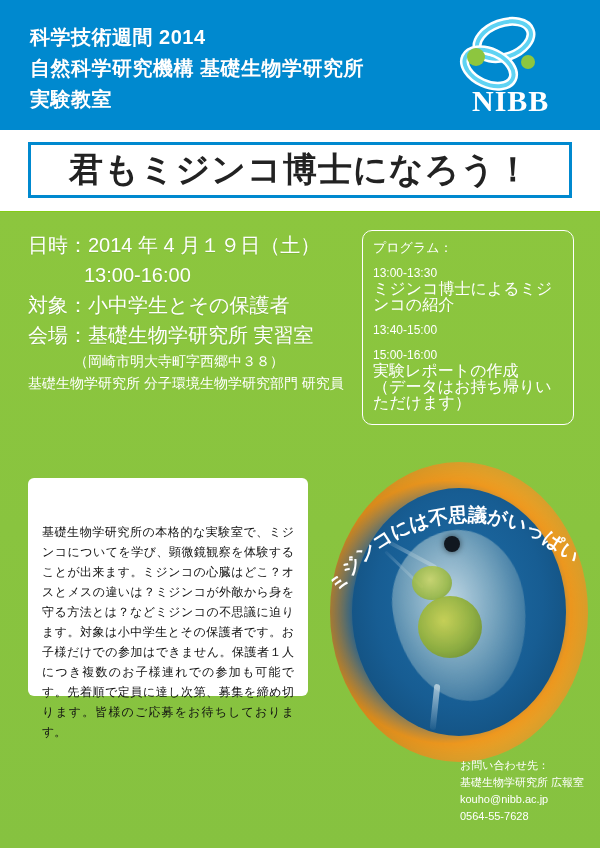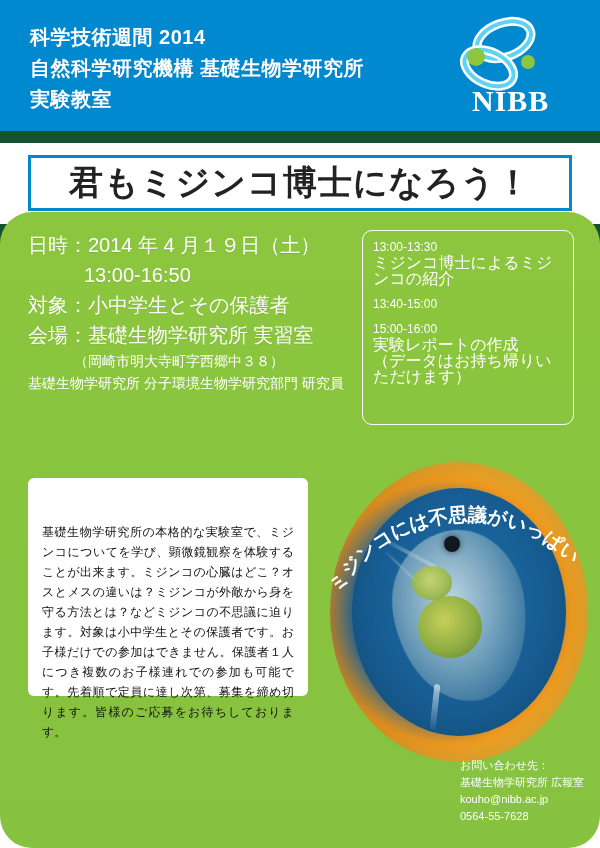--- a/index.html
+++ b/index.html
@@ -10,21 +10,21 @@
     width: 600px;
     height: 848px;
     font-family: "Liberation Sans", sans-serif;
     background: #ffffff;
     overflow: hidden;
   }
   .poster {
     position: relative;
     width: 600px;
     height: 752px;
-    background: #14532d;
+    background: #84cc16;
     box-sizing: border-box;
   }
 
   
   .header {
     position: absolute;
     left: 0; top: 0;
     width: 600px;
     height: 131px;
     background: #0089cf;
@@ -58,21 +58,21 @@
     color: #ffffff;
     font-size: 30px;
     font-weight: bold;
     letter-spacing: 1px;
     font-family: Liberation Serif, serif;
   }
 
   
   .title-band {
     position: absolute;
-    left: 0; top: 143px;
+    left: 0; top: 130px;
     width: 600px;
     height: 81px;
     background: #ffffff;
   }
   .title-band-inner {
     position: absolute;
     left: 28px;
     top: 12px;
     width: 544px;
     height: 56px;
@@ -91,21 +91,20 @@
   }
 
   
   .body-green {
     position: absolute;
     left: 0; top: 212px;
     width: 600px;
     height: 636px;
     background: #8dc63f;
     background: linear-gradient(180deg, #8cc63e 0%, #86c240 100%);
-    border-radius: 32px;
   }
 
   
   .info {
     position: absolute;
     left: 28px;
     top: 18px;
     width: 320px;
     color: #ffffff;
   }
@@ -339,28 +338,29 @@
   <div class="title-band">
     <div class="title-band-inner">
       <div class="main-title">君もミジンコ博士になろう！</div>
     </div>
   </div>
 
   <div class="body-green">
 
     <div class="info">
       <div class="info-row">日時：2014 年 4 月１９日（土）</div>
-      <div class="info-row indent">13:00-16:50</div>
+      <div class="info-row indent">13:00-16:00</div>
       <div class="info-row">対象：小中学生とその保護者</div>
       <div class="info-row">会場：基礎生物学研究所 実習室</div>
       <div class="info-sub">（岡崎市明大寺町字西郷中３８）</div>
       <div class="lecturer-sub">基礎生物学研究所 分子環境生物学研究部門 研究員</div>
     </div>
 
     <div class="program">
+      <div class="program-title">プログラム：</div>
 
       <div class="program-item">
         <div class="program-time">13:00-13:30</div>
         <div class="program-desc">ミジンコ博士によるミジンコの紹介</div>
       </div>
 
       <div class="program-item">
         <div class="program-time">13:40-15:00</div>
       </div>
 

